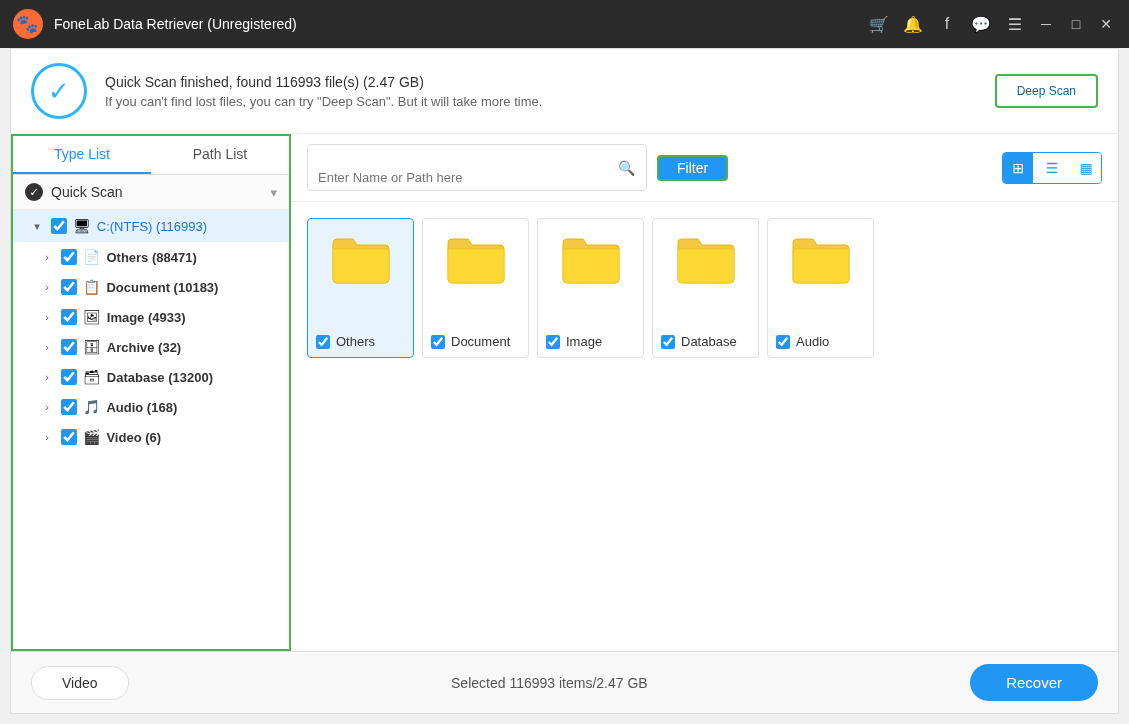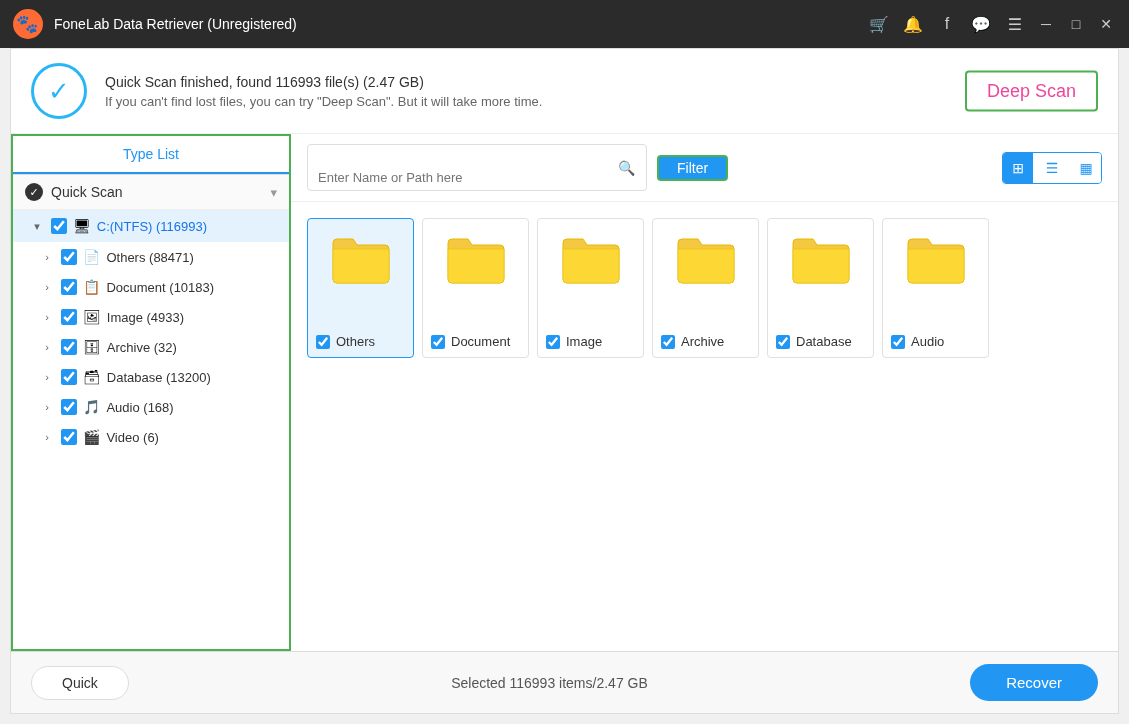--- a/index.html
+++ b/index.html
@@ -59,24 +59,24 @@
     .scan-info-title { font-size: 14px; color: #333; margin-bottom: 4px; }
     .scan-info-sub { font-size: 13px; color: #666; }
 
     .deep-scan-btn {
       position: absolute;
       right: 20px;
       top: 50%;
       transform: translateY(-50%);
       border: 2px solid #4caf50;
       background: white;
-      color: #ec4899;
+      color: #0369a1;
       padding: 8px 20px;
       border-radius: 4px;
-      font-size: 18px;
+      font-size: 12px;
       cursor: pointer;
       font-weight: 500;
     }
 
     .main-content {
       display: flex;
       flex: 1;
       overflow: hidden;
     }
 
@@ -143,21 +143,21 @@
     .item-icon { font-size: 14px; margin-right: 6px; flex-shrink: 0; }
     .item-label { font-size: 13px; color: #1a73e8; font-weight: 500; }
 
     .tree-children { }
     .tree-child {
       display: flex;
       align-items: center;
       padding: 7px 10px 7px 26px;
       cursor: pointer;
     }
-    .tree-child .item-label { font-size: 13px; color: #333; font-weight: normal; }
+    .tree-child .item-label { font-size: 13px; color: #333; font-weight: bold; }
 
     .sidebar-scroll { overflow-y: auto; flex: 1; }
 
     .right-panel {
       flex: 1;
       display: flex;
       flex-direction: column;
       overflow: hidden;
     }
 
@@ -303,20 +303,21 @@
       </div>
     </div>
     <button class="deep-scan-btn">Deep Scan</button>
   </div>
 
   <div class="main-content">
 
     <div class="sidebar">
       <div class="sidebar-tabs">
         <div class="sidebar-tab active">Type List</div>
+        <div class="sidebar-tab">Path List</div>
       </div>
 
       <div class="scan-mode">
         <div class="scan-mode-check">✓</div>
         <span class="scan-mode-label">Quick Scan</span>
         <span class="scan-mode-arrow">▾</span>
       </div>
 
       <div class="sidebar-scroll">
 
@@ -417,30 +418,20 @@
           <svg class="folder-svg" viewBox="0 0 60 50" xmlns="http://www.w3.org/2000/svg">
             <path d="M2 8 Q2 4 6 4 L22 4 L26 10 L54 10 Q58 10 58 14 L58 44 Q58 48 54 48 L6 48 Q2 48 2 44 Z" fill="#f5c842" stroke="#e6b800" stroke-width="1"></path>
             <path d="M2 14 L58 14 L58 44 Q58 48 54 48 L6 48 Q2 48 2 44 Z" fill="#fdd835" stroke="#e6b800" stroke-width="0.5"></path>
           </svg>
           <div class="folder-bottom">
             <input type="checkbox" class="folder-check" checked="" style="">
             <span class="folder-name">Image</span>
           </div>
         </div>
 
-        <div class="folder-card">
-          <svg class="folder-svg" viewBox="0 0 60 50" xmlns="http://www.w3.org/2000/svg">
-            <path d="M2 8 Q2 4 6 4 L22 4 L26 10 L54 10 Q58 10 58 14 L58 44 Q58 48 54 48 L6 48 Q2 48 2 44 Z" fill="#f5c842" stroke="#e6b800" stroke-width="1"></path>
-            <path d="M2 14 L58 14 L58 44 Q58 48 54 48 L6 48 Q2 48 2 44 Z" fill="#fdd835" stroke="#e6b800" stroke-width="0.5"></path>
-          </svg>
-          <div class="folder-bottom">
-            <input type="checkbox" class="folder-check" checked="" style="">
-            <span class="folder-name">Archive</span>
-          </div>
-        </div>
 
         <div class="folder-card">
           <svg class="folder-svg" viewBox="0 0 60 50" xmlns="http://www.w3.org/2000/svg">
             <path d="M2 8 Q2 4 6 4 L22 4 L26 10 L54 10 Q58 10 58 14 L58 44 Q58 48 54 48 L6 48 Q2 48 2 44 Z" fill="#f5c842" stroke="#e6b800" stroke-width="1"></path>
             <path d="M2 14 L58 14 L58 44 Q58 48 54 48 L6 48 Q2 48 2 44 Z" fill="#fdd835" stroke="#e6b800" stroke-width="0.5"></path>
           </svg>
           <div class="folder-bottom">
             <input type="checkbox" class="folder-check" checked="" style="">
             <span class="folder-name">Database</span>
           </div>
@@ -456,17 +447,17 @@
             <span class="folder-name">Audio</span>
           </div>
         </div>
 
 
       </div>
     </div>
   </div>
 
   <div class="bottom-bar">
-    <button class="back-btn">Quick</button>
+    <button class="back-btn">Video</button>
     <span class="selected-info">Selected 116993 items/2.47 GB</span>
     <button class="recover-btn">Recover</button>
   </div>
 </div>
 
 </body></html>

